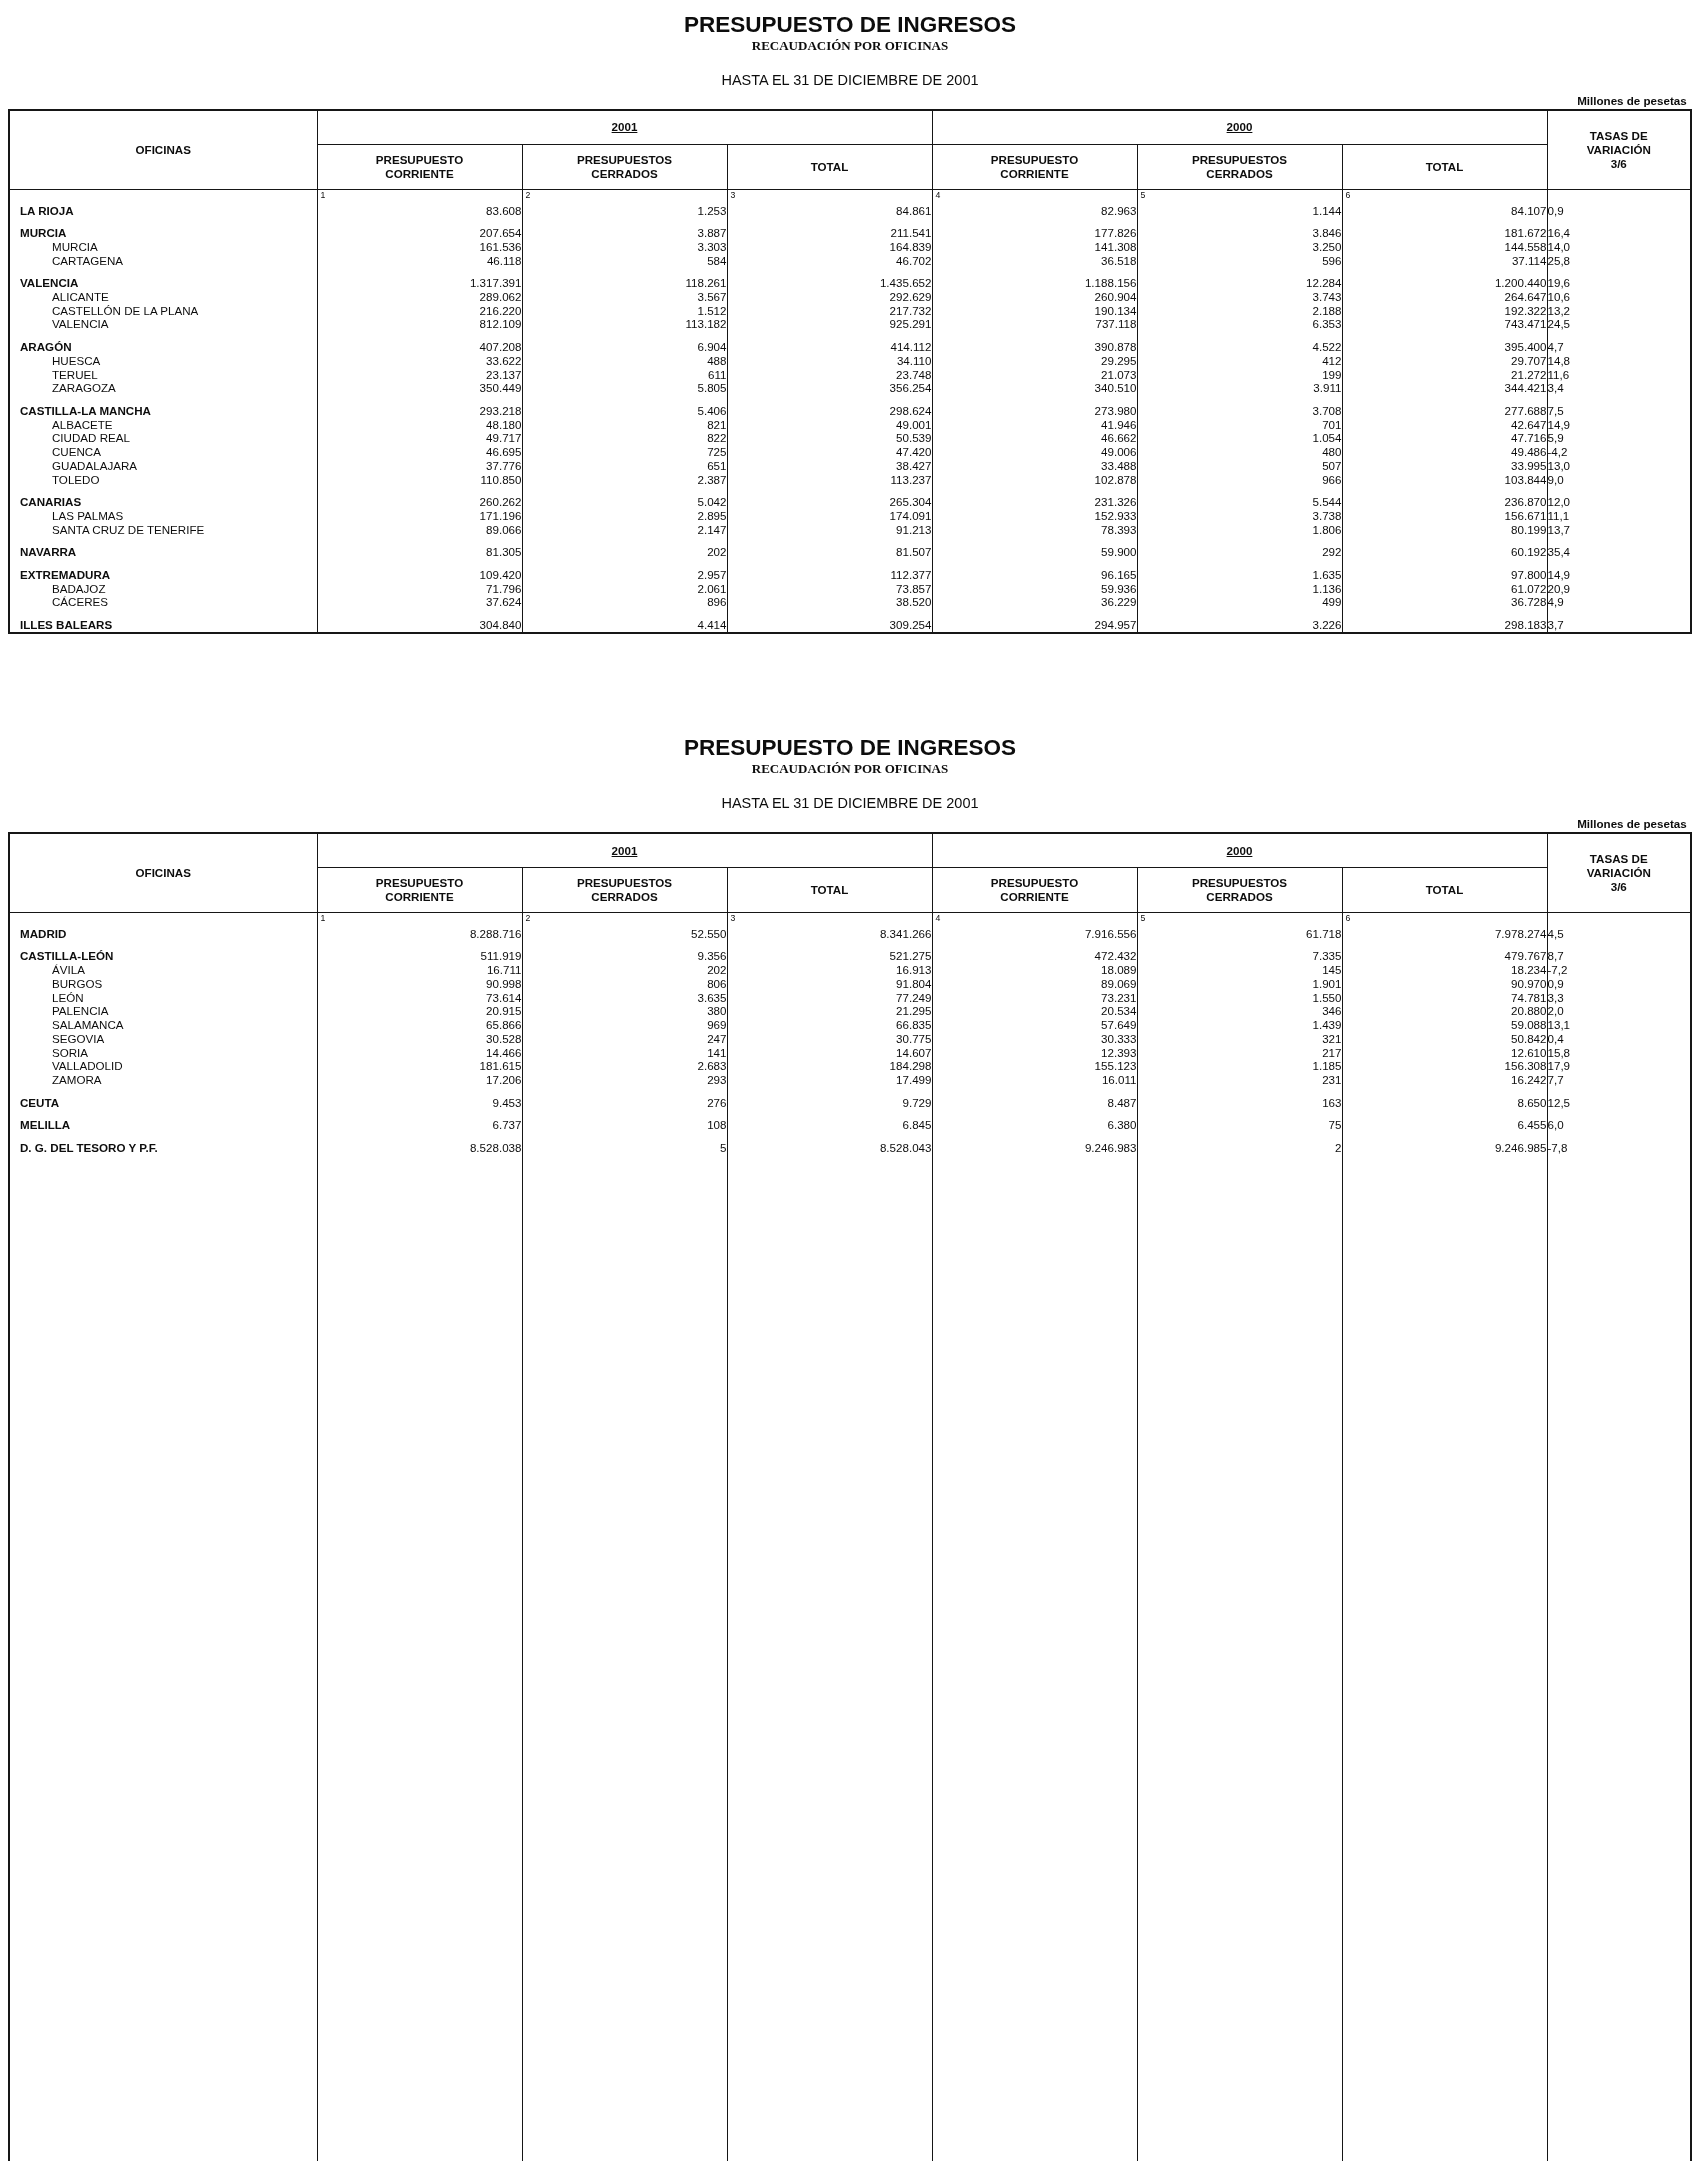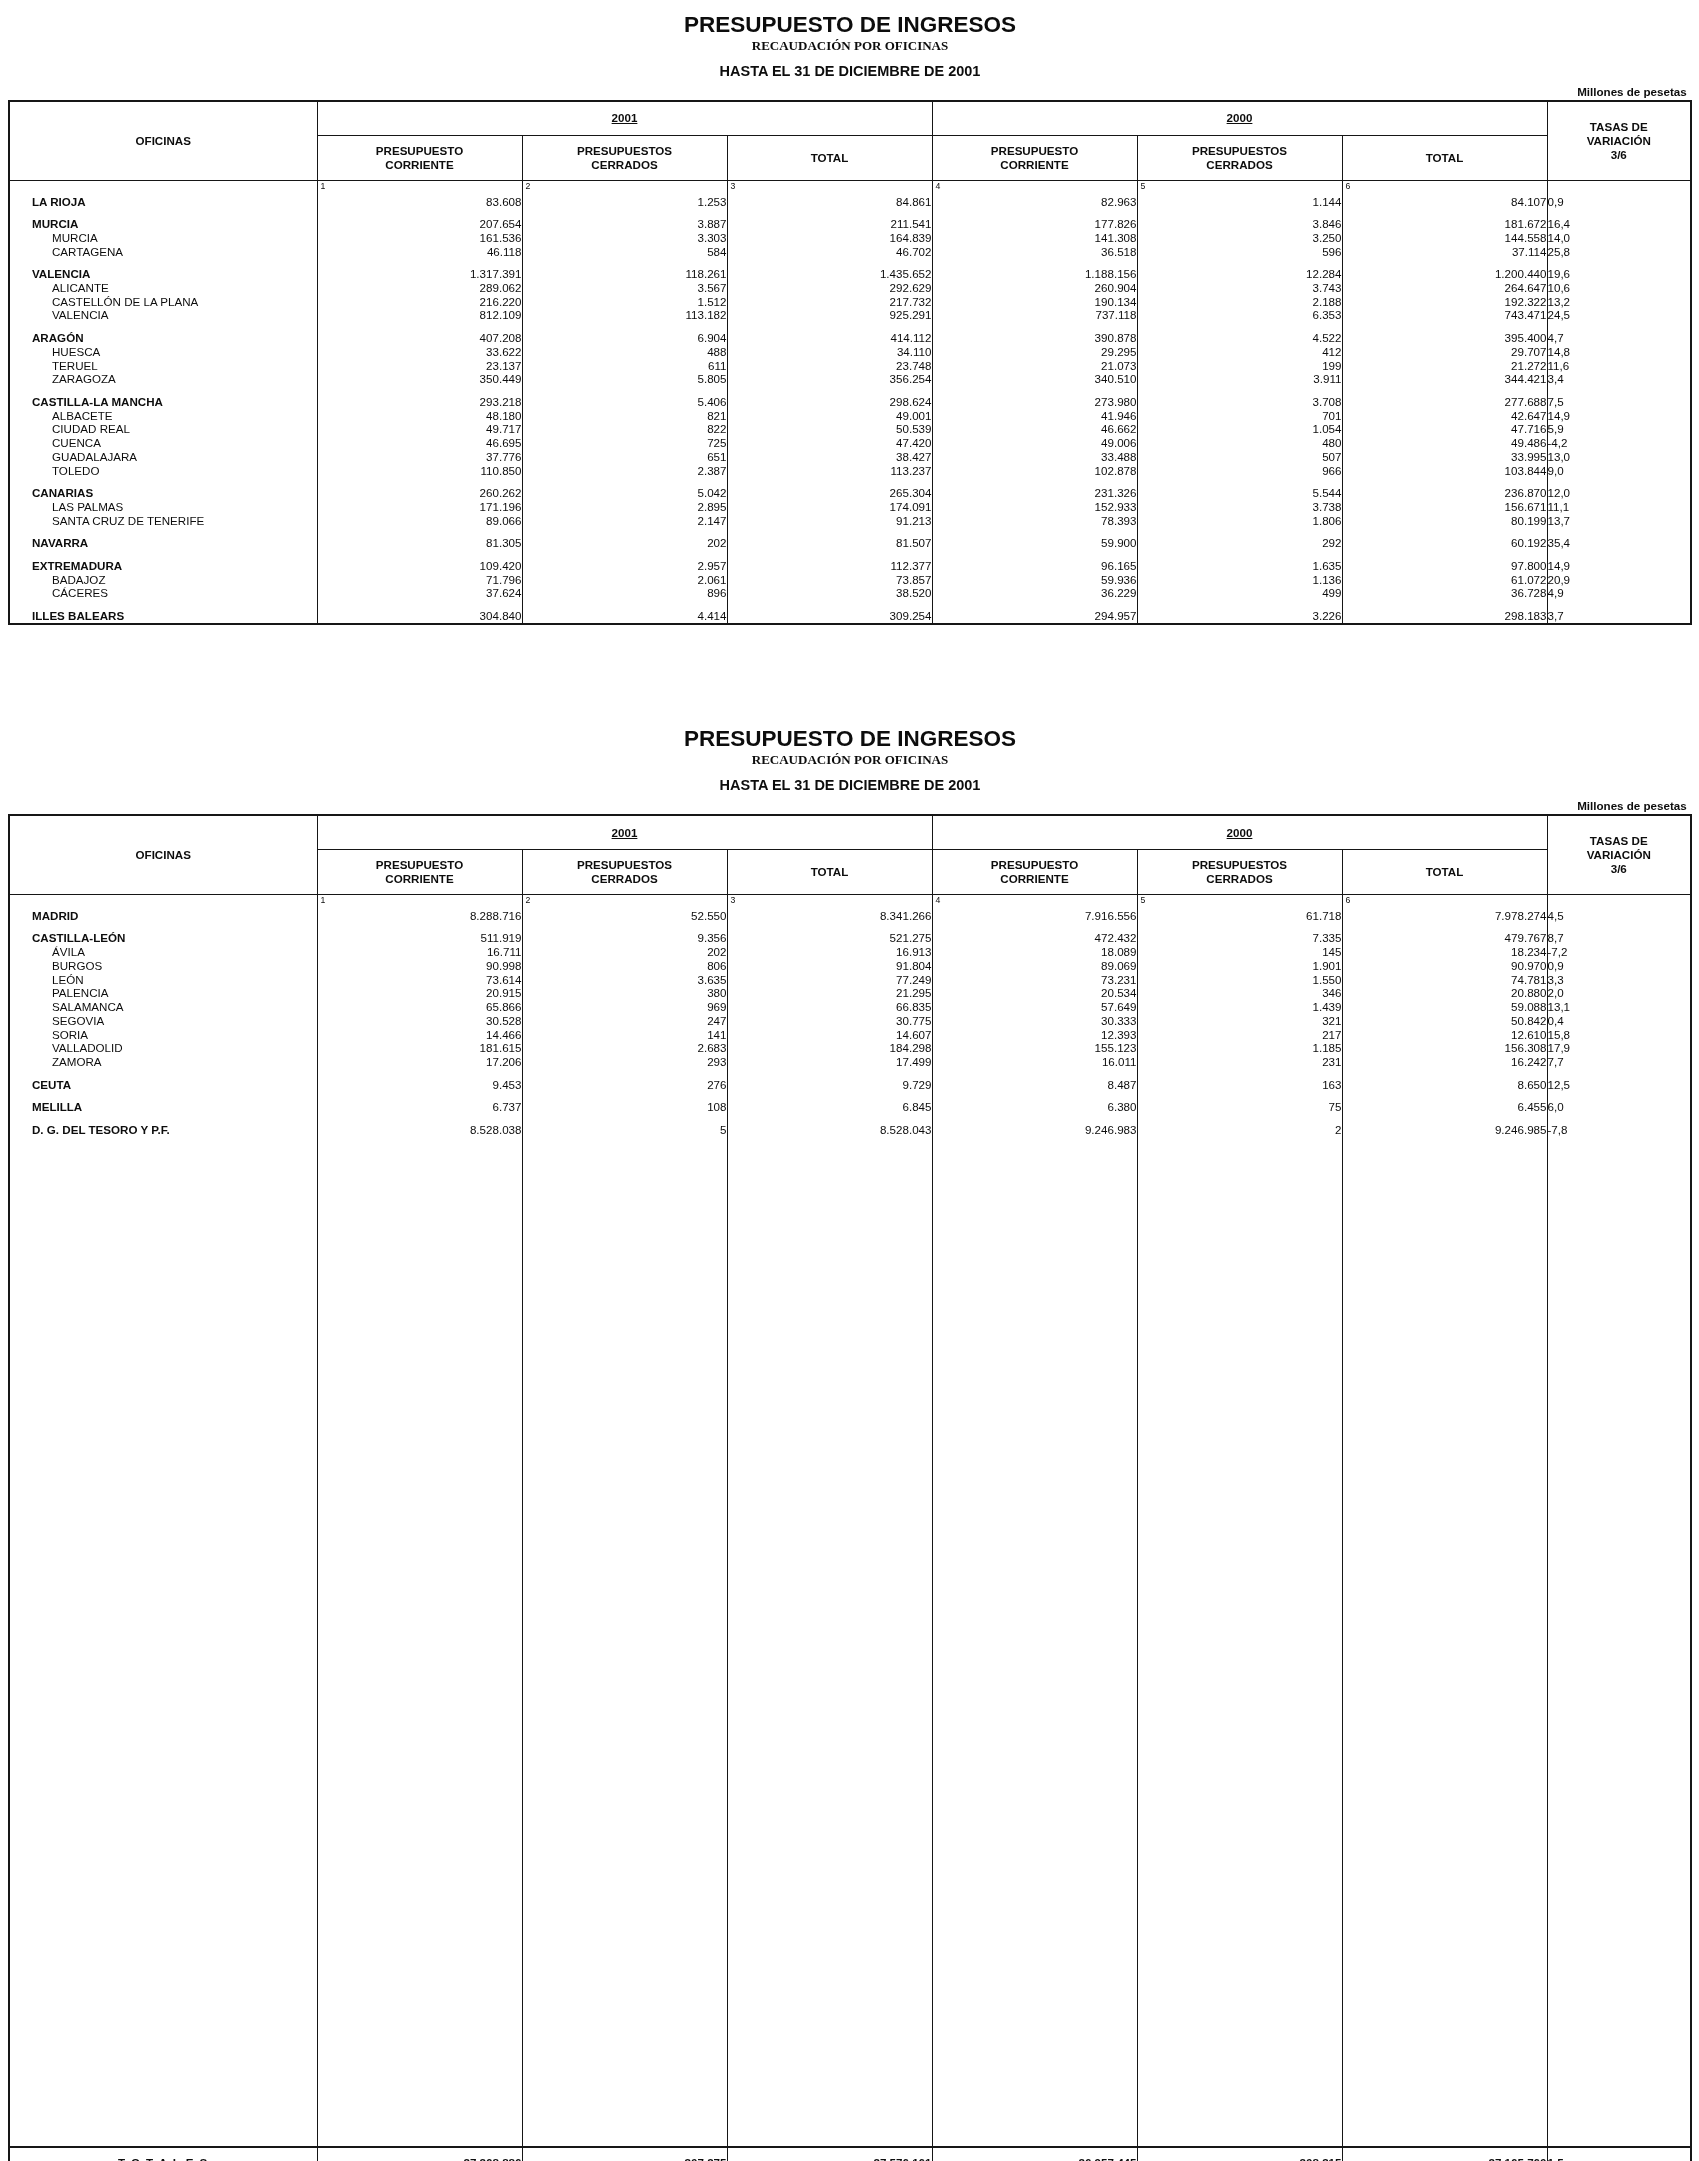--- a/index.html
+++ b/index.html
@@ -9,21 +9,21 @@
     font-family:"Liberation Sans", sans-serif;
     -webkit-font-smoothing:antialiased;
   }
   .page{padding-top:11.6px;}
   section{display:block;}
   .section-2{margin-top:101px;}
 
   .title-block{text-align:center;line-height:1.12;}
   .title-1{font-size:22.5px;font-weight:bold;text-align:center;}
   .title-2{font-size:13px;font-weight:bold;margin-top:2px;font-family:Liberation Serif, serif;}
-  .title-3{font-size:14.5px;font-weight:bold;margin-top:10px;}
+  .title-3{font-size:14.5px;font-weight:normal;margin-top:19px;}
 
   .unit-label{
     width:1682px;margin:5.8px auto 1.4px auto;
     text-align:right;font-weight:bold;font-size:11.6px;
     padding-right:4.3px;box-sizing:border-box;
   }
 
   table.report{
     border-collapse:collapse;table-layout:fixed;
     width:1682px;margin:0 auto;
@@ -43,21 +43,21 @@
   th.sub-header{height:38px;}
   th.tasas-header{font-size:11.6px;line-height:1.25;}
 
   table.report td{
     border-left:1.4px solid #161616;border-right:1.4px solid #161616;
     border-top:0;border-bottom:0;
     font-size:11.6px;padding:0;white-space:nowrap;overflow:hidden;
   }
   tr.data-row td{height:13.8px;line-height:13.8px;}
   td.of{text-align:left;}
-  tr.group td.of{font-weight:bold;padding-left:22px;}
+  tr.group td.of{font-weight:bold;padding-left:10px;}
   tr.sub td.of{padding-left:42px;}
   td.num{text-align:right;padding-right:11.6px;}
   td.tas{padding-right:27.5px;}
   tr.spacer-row td{height:8.7px;}
   tr.filler-row td{height:1009px;}
   tr.strip-row td{
     height:12.3px;font-size:8.7px;line-height:8.7px;
     text-align:left;vertical-align:top;padding:1.4px 0 0 2.9px;font-weight:normal;
   }
   tr.total-row td{

